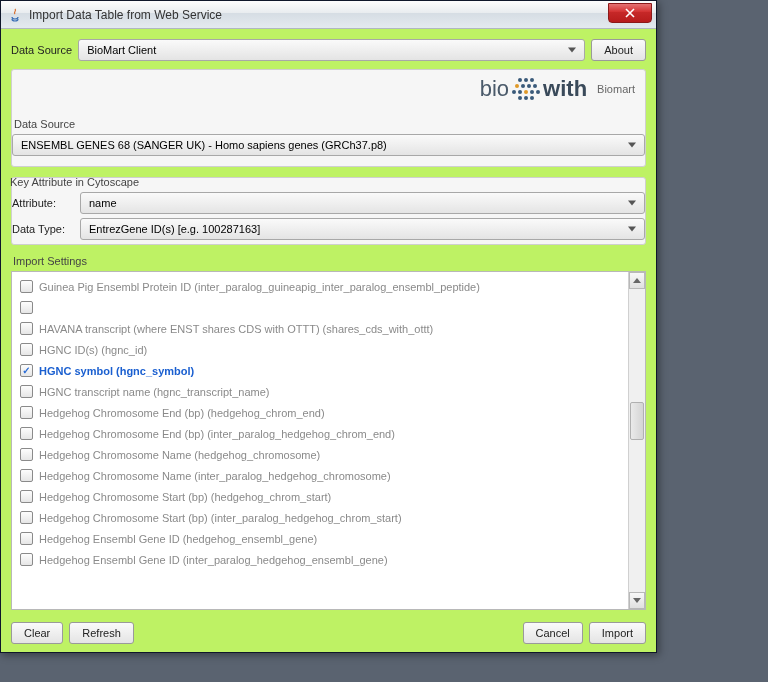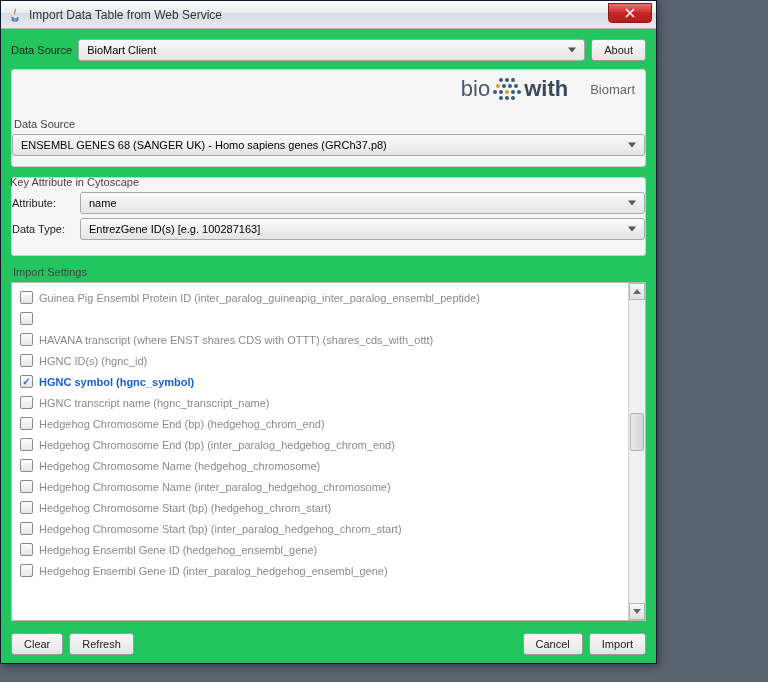--- a/index.html
+++ b/index.html
@@ -48,21 +48,21 @@
     border-radius: 0 0 4px 4px;
     color: #fff;
     display: flex;
     align-items: center; justify-content: center;
     font-weight: bold;
     font-size: 11px;
     cursor: pointer;
   }
   .client {
     padding: 10px 10px 8px 10px;
-    background: #22c55e;
+    background: #bef264;
   }
   .top-row {
     display: flex;
     align-items: center;
     gap: 6px;
     margin-bottom: 8px;
   }
   .lbl { color: #222; white-space: nowrap; }
   .combo {
     flex: 1;
@@ -110,21 +110,21 @@
     gap: 6px;
     padding: 4px 10px 10px 0;
   }
   .biomart-logo {
     display: inline-flex;
     align-items: center;
     gap: 2px;
   }
   .logo-word { font-size: 22px; color: #4a5a6a; font-weight: 300; font-family: Arial; }
   .logo-word.bold { font-weight: 600; color: #3a4a5a; }
-  .logo-small { font-size: 13px; color: #666; margin-left: 16px; }
+  .logo-small { font-size: 11px; color: #666; margin-left: 4px; }
   .dots {
     width: 30px; height: 30px;
   }
   .group-label {
     font-size: 11px;
     color: #444;
     margin: 4px 0 4px 2px;
   }
   .form-row {
     display: flex;
@@ -272,21 +272,21 @@
     </div>
 
     <div class="panel" style="padding-top:0;">
       <div class="group-label" style="margin-top:-2px;margin-left:-2px;">Key Attribute in Cytoscape</div>
       <div class="form-row">
         <span class="lbl">Attribute:</span>
         <div class="combo">
           <span>name</span>
         </div>
       </div>
-      <div class="form-row" style="margin-bottom:15px;">
+      <div class="form-row" style="margin-bottom:4px;">
         <span class="lbl">Data Type:</span>
         <div class="combo">
           <span>EntrezGene ID(s) [e.g. 100287163]</span>
         </div>
       </div>
     </div>
 
     <div class="group-label">Import Settings</div>
     <div class="list-box">
       <div class="list-scroll" id="list-scroll">

